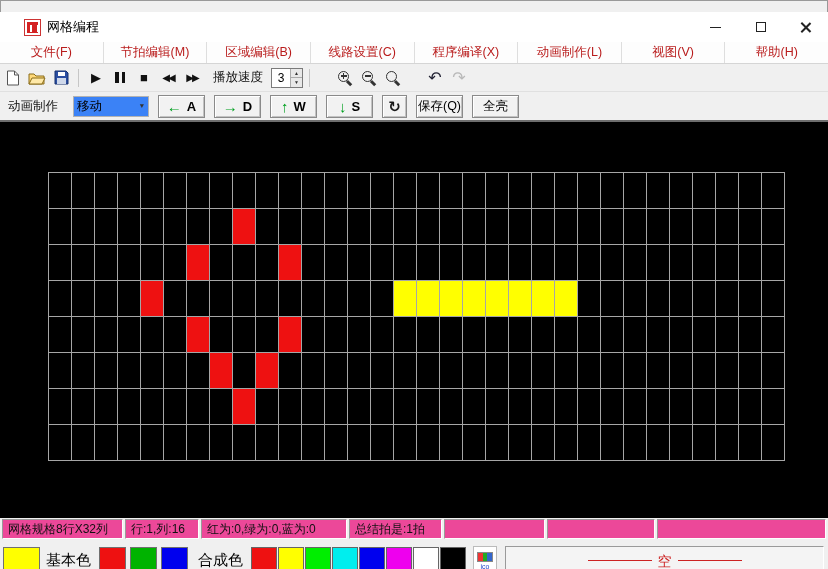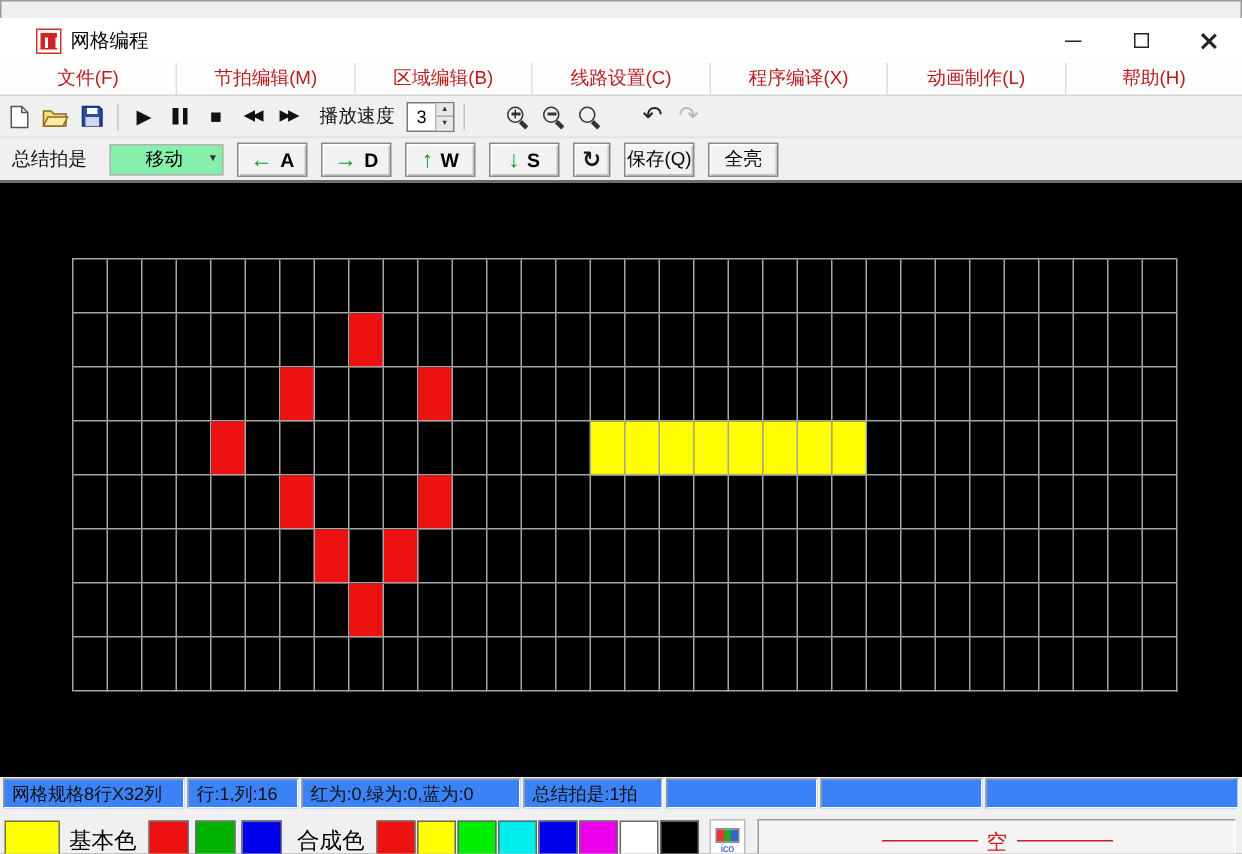--- a/index.html
+++ b/index.html
@@ -50,21 +50,21 @@
   .spinbtns { width:12px; display:flex; flex-direction:column; border-left:1px solid #aaa; }
   .spinbtn { flex:1; display:flex; align-items:center; justify-content:center; background:#e8e8e8; font-size:5px; color:#333; }
   .spinbtn:first-child { border-bottom:1px solid #aaa; }
 
   .mag { position:relative; width:16px; height:16px; display:block; }
   .mag::before { content:""; position:absolute; left:1px; top:1px; width:9px; height:9px; border:1.5px solid #333; border-radius:50%; }
   .mag::after { content:""; position:absolute; left:11px; top:10px; width:6px; height:2.5px; background:#333; transform:rotate(45deg); transform-origin:0 0; }
   .mg-h { position:absolute; left:3.5px; top:5.6px; width:6px; height:1.6px; background:#333; }
   .mg-v { position:absolute; left:5.7px; top:3.4px; width:1.6px; height:6px; background:#333; }
 
-  .combo { width:76px; height:21px; border:1px solid #b2b2b2; background:#86efac; display:flex; align-items:center; padding-left:23px; font-size:12.5px;font-family:Liberation Mono, monospace; }
+  .combo { width:76px; height:21px; border:1px solid #b2b2b2; background:#3b82f6; display:flex; align-items:center; padding-left:3px; font-size:12.5px;font-family:Liberation Mono, monospace; }
   .combo .caret { margin-left:auto; margin-right:4px; font-size:7px; color:#333; }
 
   .btn3d { height:23px; border:1px solid #8a8a8a; background:#f2f2f2;
     box-shadow: inset 1px 1px 0 #ffffff, inset -1px -1px 0 #c2c2c2;
     display:inline-flex; align-items:center; justify-content:center; gap:5px;
     font-family:inherit; font-size:12.5px; color:#000; }
   .movebtn { width:47px; }
   .garrow { color:#00a020; font-weight:bold; font-size:15px; line-height:1; }
   .mkey { font-weight:bold; font-size:13px; }
   .rotbtn { width:25px; }
@@ -72,21 +72,21 @@
   .txtbtn { width:47px; }
 
   
   .canvas { height:396px; background:#000; position:relative; flex:none; }
   .grid { position:absolute; left:48px; top:50px; display:grid;
     border-top:1px solid var(--line,#a6a6a6); border-left:1px solid var(--line,#a6a6a6); }
   .cell { width:23px; height:36px; border-right:1px solid var(--line,#a6a6a6); border-bottom:1px solid var(--line,#a6a6a6); }
 
   
   .statusbar { height:22px; display:flex; gap:2px; padding:1px 2px; flex:none; background:#f0f0f0; }
-  .seg { border:1px solid; border-color:#9a9a9a #ffffff #ffffff #9a9a9a; background:#3b82f6;
+  .seg { border:1px solid; border-color:#9a9a9a #ffffff #ffffff #9a9a9a; background:#ec4899;
     font-size:12px; color:#111; display:flex; align-items:center; padding:0 5px; white-space:nowrap; overflow:hidden; }
   .seg.s1{ width:121px; } .seg.s2{ width:74px; } .seg.s3{ width:146px; } .seg.s4{ width:93px; }
   .seg.s5{ width:101px; } .seg.s6{ width:108px; } .seg.s7{ flex:1; }
 
   
   .bottombar { height:41px; display:flex; align-items:center; padding:0 4px 0 3px; flex:none; background:#f0f0f0; }
   .swatch { border:1px solid #707070; flex:none; }
   .swatch.basic { width:37px; height:27px; }
   .swatch.comp { width:27px; height:27px; margin-right:4px; }
   .bblabel { font-size:15px; color:#000; margin:0 8px 0 6px; white-space:nowrap; }
@@ -121,20 +121,21 @@
     </div>
   </div>
 
   <div class="menubar">
     <div class="menu-item">文件(F)</div>
     <div class="menu-item">节拍编辑(M)</div>
     <div class="menu-item">区域编辑(B)</div>
     <div class="menu-item">线路设置(C)</div>
     <div class="menu-item">程序编译(X)</div>
     <div class="menu-item">动画制作(L)</div>
+    <div class="menu-item">视图(V)</div>
     <div class="menu-item">帮助(H)</div>
   </div>
 
   <div class="toolbar toolbar1">
     <div class="tbtn">
       <svg width="14" height="16" viewBox="0 0 14 16">
           <path d="M1.5 1h7l4 4v10h-11z" fill="#fff" stroke="#555"></path>
           <path d="M8.5 1v4h4" fill="none" stroke="#555"></path>
         </svg>
     </div>
@@ -201,21 +202,21 @@
     <div class="zgap"></div>
     <div class="tbtn">
         <span class="glyph-undo">↶</span>
       </div>
     <div class="tbtn">
         <span class="glyph-redo">↷</span>
       </div>
   </div>
 
   <div class="toolbar toolbar2">
-    <span class="tlabel" style="margin-left:0">总结拍是</span>
+    <span class="tlabel" style="margin-left:0">动画制作</span>
     <div class="combo">
       <span>移动</span>
       <span class="caret">▼</span>
     </div>
     <button class="btn3d movebtn">
       <span class="garrow">←</span>
       <span class="mkey">A</span>
     </button>
     <button class="btn3d movebtn">
       <span class="garrow">→</span>

